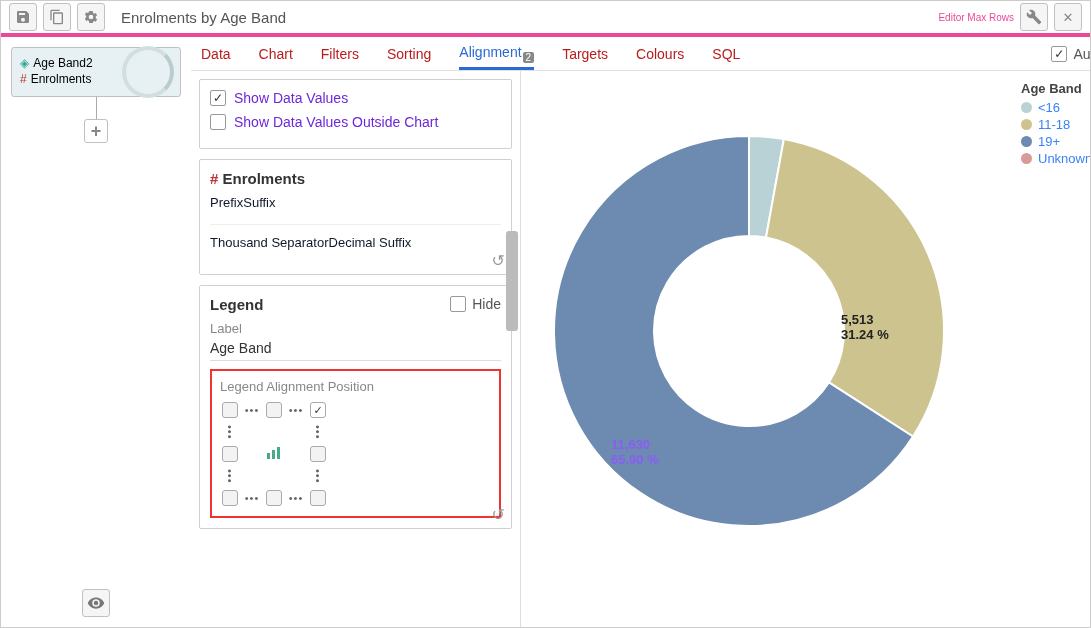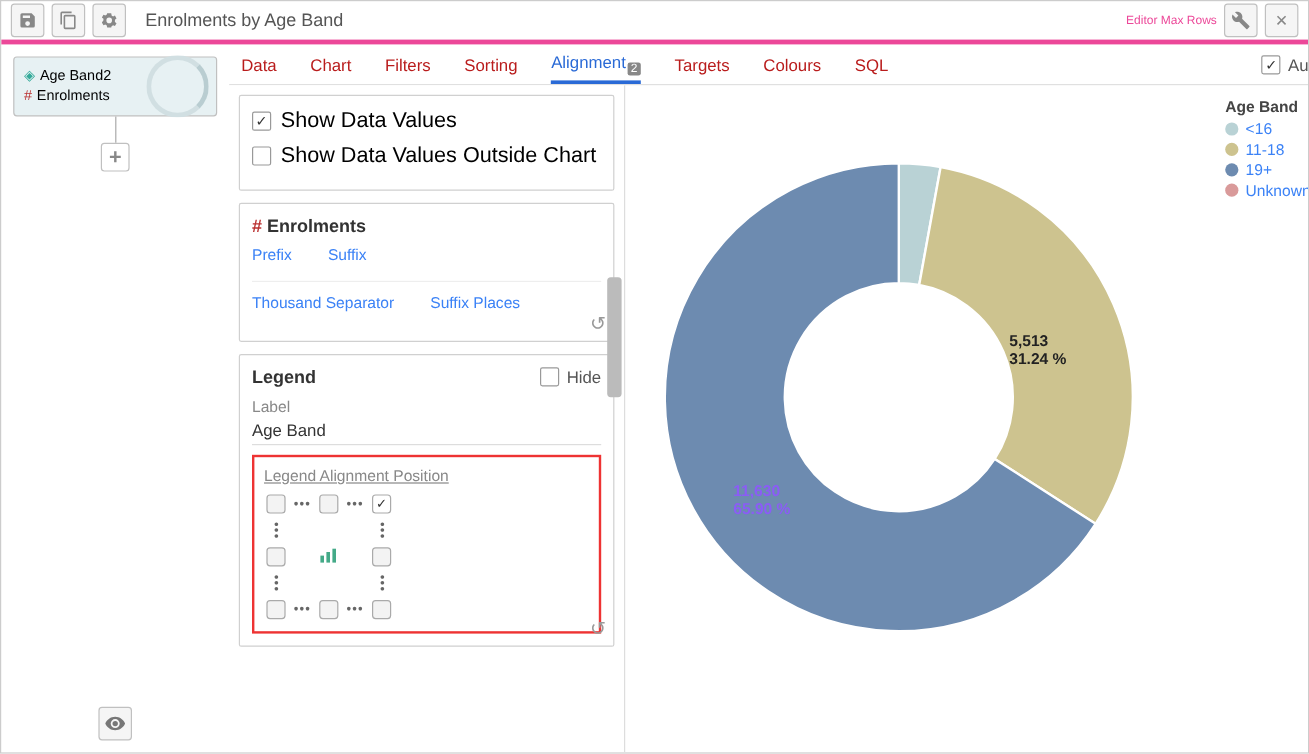--- a/index.html
+++ b/index.html
@@ -25,44 +25,44 @@
 .tab.active { color: #2a6ad6; }
 .tab.active::after { content:""; position:absolute; bottom:-1px; left:0; right:0; height:3px; background:#2a6ad6;}
 .tab .badge { display:inline-block; background:#888; color:#fff; font-size:10px; padding:0 3px; border-radius:2px; margin-left:1px; vertical-align: sub;}
 .auto-box { margin-left:auto; display:flex; align-items:center; gap:6px;}
 .chk { width:16px; height:16px; border:1px solid #999; border-radius:2px; display:inline-flex; align-items:center; justify-content:center; background:#fff; cursor:pointer;}
 .chk.checked::after { content:"✓"; font-size:12px; color:#333;}
 .content { flex:1; display:flex; overflow:hidden;}
 .attr-panel { width: 330px; border-right: 1px solid #ddd; overflow-y: auto; padding: 8px; background:#fff; position:relative;}
 .scrollbar-fake { position:absolute; right:2px; top:160px; width:12px; height:100px; background:#bbb; border-radius:3px;}
 .panel-card { border: 1px solid #d0d0d0; border-radius: 2px; margin-bottom: 10px; padding: 10px; position: relative;}
-.panel-row { display:flex; align-items:center; gap: 8px; margin-bottom: 8px; color:#000000; font-size:18px;}
+.panel-row { display:flex; align-items:flex-start; gap: 8px; margin-bottom: 8px; color:#6d28d9; font-size:14px;}
 .panel-title { font-weight: bold; color:#333; font-size: 15px; margin-bottom: 8px;}
 .panel-title .hash { color:#b33;}
-.srow { display:flex; gap: 30px; color:#3b82f6; font-size: 13px; margin-bottom: 14px;}
+.srow { display:flex; color:#0f172a; font-size: 13px; margin-bottom: 14px;}
 .divider { height:1px; background:#eee; margin: 4px 0 10px 0;}
 .reset-icn { position:absolute; right:6px; bottom:4px; color:#999; font-size:16px; cursor:pointer;}
 .hide-chk { float:right; display:flex; align-items:flex-end; gap:6px; color:#555; font-size:14px;}
 .legend-label-val { border-bottom: 1px solid #ddd; padding: 4px 0; font-size: 14px; color:#333; margin-bottom: 6px;}
 .align-box { border: 2px solid #e33; padding: 8px; margin-top: 8px;}
-.align-title { color:#888; font-size:13px; margin-bottom: 6px; text-decoration: underline;}
+.align-title { color:#888; font-size:13px; margin-bottom: 6px;}
 .align-grid { display: inline-grid; grid-template-columns: repeat(5, 20px); grid-template-rows: repeat(5, 20px); gap: 2px; align-items:center; justify-items:center;}
 .sq { width:16px; height:16px; border:1px solid #aaa; border-radius:3px; background:#f3f3f3; cursor: pointer;}
 .sq.sel { background:#fff;}
 .sq.sel::after { content:"✓"; font-size:11px; color:#333; display:block; text-align:center; line-height:14px;}
 .dots-h { letter-spacing:1px; color:#666; font-size:11px;}
 .dots-v { writing-mode: vertical-rl; letter-spacing:1px; color:#666; font-size:11px; line-height: 8px;}
 .mini-chart { color:#3a6; font-size:12px;}
 .chart-area { flex:1; display:flex; flex-direction: row; justify-content: flex-start; align-items:flex-start; padding:10px 20px 10px 10px; gap:10px;}
 .donut-holder { position: relative; width: 480px; height: 480px; margin-top:0px;}
 .legend { font-size:13px; color:#444; }
 .legend-title { font-weight: bold; margin-bottom: 4px;}
 .legend-item { display:flex; align-items:center; gap:6px; margin-bottom: 2px; color:#3b82f6;}
 .swatch { width:11px; height:11px; border-radius:50%; }
-.donut-label { position:absolute; font-size:13px; font-weight:bold; color:#222;}
+.donut-label { position:absolute; font-size:13px; font-weight:bold; color:#222;margin-top:36px;}
 </style>
 </head>
 <body>
 
 <div class="toolbar">
   <div class="tool-btn">
       <svg viewBox="0 0 24 24">
         <path d="M17 3H5a2 2 0 00-2 2v14a2 2 0 002 2h14a2 2 0 002-2V7l-4-4zM12 19a3 3 0 110-6 3 3 0 010 6zm3-10H6V6h9v3z"></path>
       </svg>
     </div>
@@ -138,21 +138,21 @@
 
         <div class="panel-card">
           <div class="panel-title"><span class="hash"># </span><span>Enrolments</span></div>
           <div class="srow">
               <span>Prefix</span>
               <span>Suffix</span>
             </div>
           <div class="divider"></div>
           <div class="srow">
               <span>Thousand Separator</span>
-              <span>Suffix Places</span>
+              <span>Decimal Suffix</span>
             </div>
           <span class="reset-icn">↺</span>
         </div>
 
         <div class="panel-card">
           <div class="hide-chk">
               <span class="chk"></span>
               <span>Hide</span>
             </div>
           <div class="panel-title">Legend</div>

